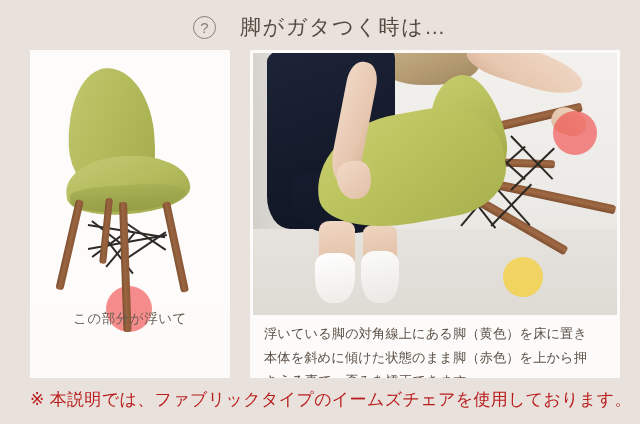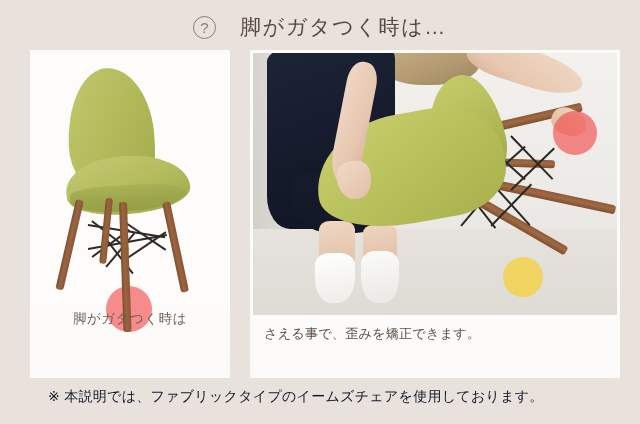--- a/index.html
+++ b/index.html
@@ -291,23 +291,23 @@
     font-size: 13.2px;
     line-height: 1.78;
     color: #5b5046;
     letter-spacing: 0.01em;
   }
   .right-caption div { white-space: nowrap; }
 
   
   .footnote {
     position: absolute;
-    left: 48px; top: 388px;
-    font-size: 14px;
-    color: #0f172a;
+    left: 30px; top: 388px;
+    font-size: 17px;
+    color: #b91c1c;
     letter-spacing: 0.02em;
     white-space: nowrap;
   }
 </style>
 </head>
 <body>
 
 <div class="page">
 
   <div class="title-bar">
@@ -336,21 +336,21 @@
 
       <div class="leg leg-b"></div>
       <div class="leg leg-fl"></div>
       <div class="leg leg-fr"></div>
 
       <div class="hl-circle hl-red" style="left:76px; top:234px; width:46px; height:46px;"></div>
       <div class="leg leg-c"></div>
     </div>
 
     <div class="chair-caption">
-      <div>脚がガタつく時は</div>
+      <div>この部分が浮いて</div>
     </div>
   </div>
 
   <div class="panel-right">
 
     <div class="photo">
       <div class="wall-shadow"></div>
       <div class="floor"></div>
 
       <div class="hair"></div>
@@ -381,19 +381,21 @@
 
       <div class="arm-l"></div>
       <div class="hand-l"></div>
       <div class="hand-r"></div>
 
       <div class="hl-circle hl-red" style="left:300px; top:58px; width:44px; height:44px;"></div>
       <div class="hl-circle hl-yellow" style="left:250px; top:204px; width:40px; height:40px;"></div>
     </div>
 
     <div class="right-caption">
+      <div>浮いている脚の対角線上にある脚（黄色）を床に置き</div>
+      <div>本体を斜めに傾けた状態のまま脚（赤色）を上から押</div>
       <div>さえる事で、歪みを矯正できます。</div>
     </div>
   </div>
 
   <div class="footnote">※ 本説明では、ファブリックタイプのイームズチェアを使用しております。</div>
 
 </div>
 
 </body></html>

